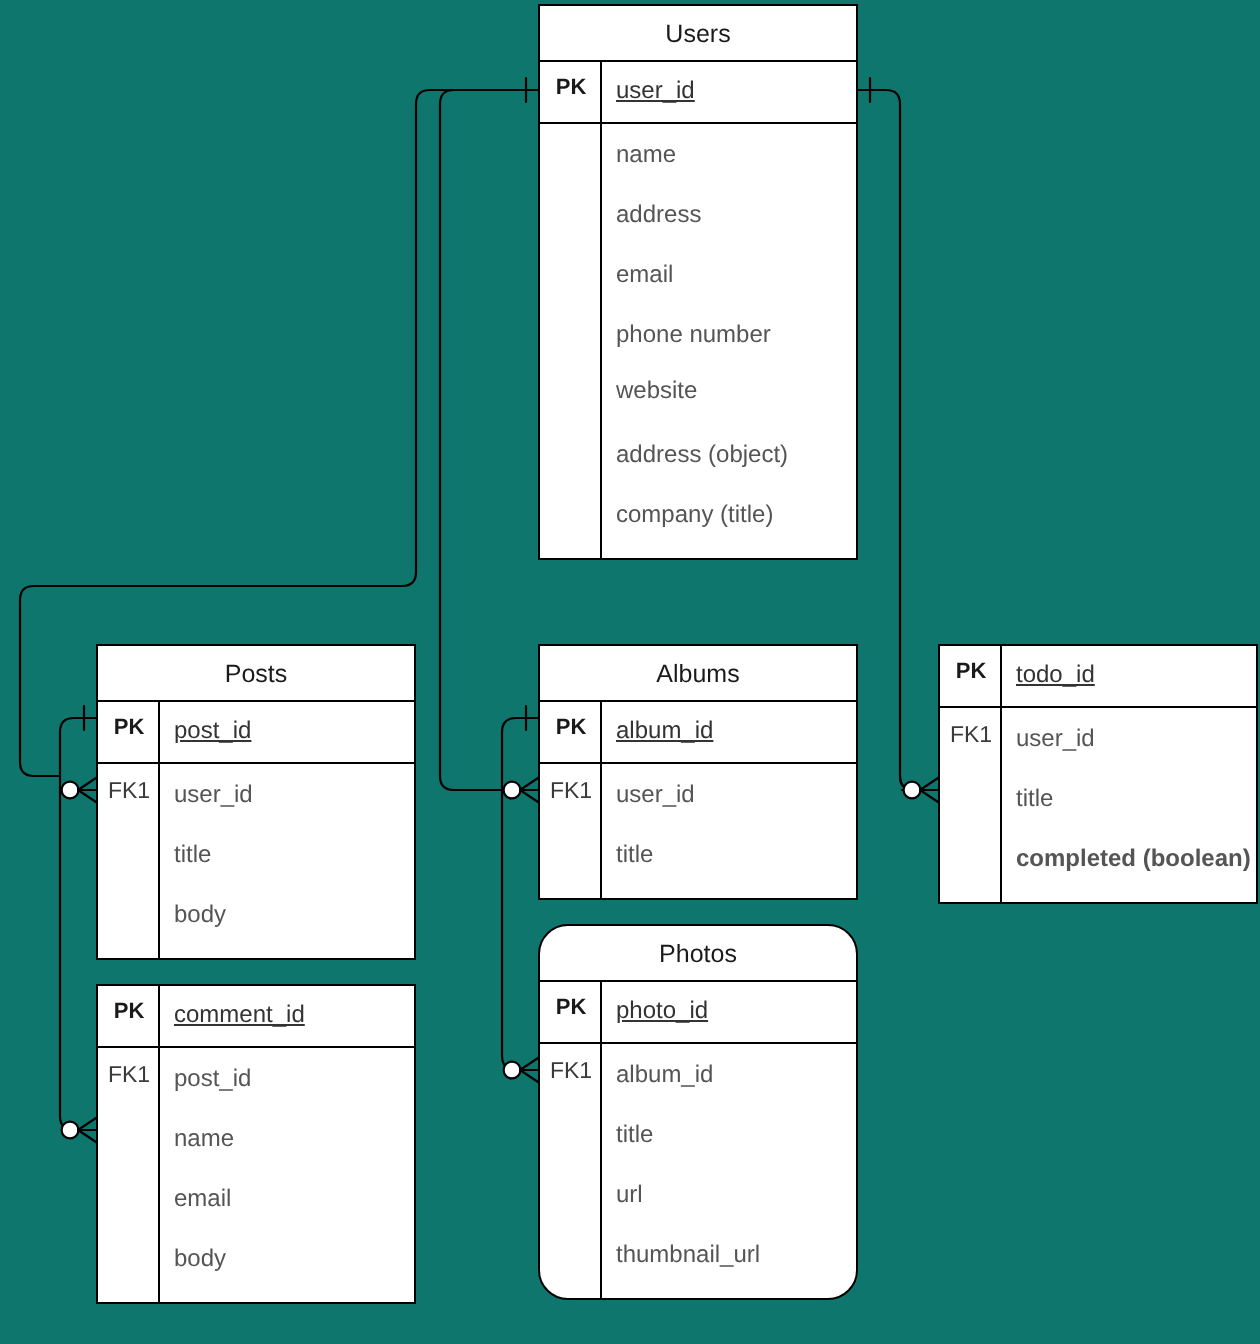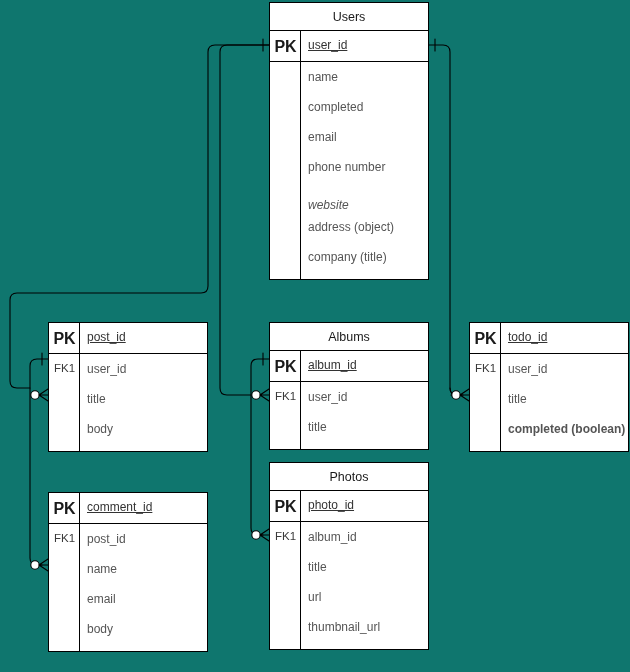--- a/index.html
+++ b/index.html
@@ -59,21 +59,21 @@
     box-sizing: border-box;
   }
   .attrs {
     position: relative;
   }
   .keytag {
     position: absolute;
     left: 0;
     width: 31px;
     text-align: center;
-    font-size: 16px;
+    font-size: 11px;
     font-weight: bold;
     color: #1a1a1a;
     white-space: nowrap;
   }
   .keytag.fk {
     font-weight: normal;
     color: #3a3a3a;
     font-size: 11.5px;
   }
   .fieldname {
@@ -150,30 +150,31 @@
 <div class="entity" style="left: 269px; top: 2px; width: 160px;">
       <div class="ent-title">Users</div>
       <div class="ent-body" style="height: 248px;">
         <div class="keycol"></div>
         <div class="pkrow">
           <span class="keytag">PK</span>
           <span class="fieldname pk">user_id</span>
         </div>
         <div class="attrs" style="height: 217px;">
           <span class="fieldname" style="top: 8px;">name</span>
-          <span class="fieldname" style="top: 38px;">completed</span>
+          <span class="fieldname" style="top: 38px;">address</span>
           <span class="fieldname" style="top: 68px;">email</span>
           <span class="fieldname" style="top: 98px;">phone number</span>
-          <span class="fieldname" style="top: 136px; font-style: italic;">website</span>
+          <span class="fieldname" style="top: 126px;">website</span>
           <span class="fieldname" style="top: 158px;">address (object)</span>
           <span class="fieldname" style="top: 188px;">company (title)</span>
         </div>
       </div>
     </div>
     <div class="entity" style="left: 48px; top: 322px; width: 160px;">
+      <div class="ent-title">Posts</div>
       <div class="ent-body" style="height: 128px;">
         <div class="keycol"></div>
         <div class="pkrow">
           <span class="keytag">PK</span>
           <span class="fieldname pk">post_id</span>
         </div>
         <div class="attrs" style="height: 97px;">
           <span class="keytag fk" style="top: 8px;">FK1</span>
           <span class="fieldname" style="top: 8px;">user_id</span>
           <span class="fieldname" style="top: 38px;">title</span>
@@ -205,21 +206,21 @@
           <span class="keytag">PK</span>
           <span class="fieldname pk">album_id</span>
         </div>
         <div class="attrs" style="height: 67px;">
           <span class="keytag fk" style="top: 8px;">FK1</span>
           <span class="fieldname" style="top: 8px;">user_id</span>
           <span class="fieldname" style="top: 38px;">title</span>
         </div>
       </div>
     </div>
-    <div class="entity" style="left: 269px; top: 462px; width: 160px;">
+    <div class="entity" style="left: 269px; top: 462px; width: 160px; border-radius: 15px;">
       <div class="ent-title">Photos</div>
       <div class="ent-body" style="height: 158px;">
         <div class="keycol"></div>
         <div class="pkrow">
           <span class="keytag">PK</span>
           <span class="fieldname pk">photo_id</span>
         </div>
         <div class="attrs" style="height: 127px;">
           <span class="keytag fk" style="top: 8px;">FK1</span>
           <span class="fieldname" style="top: 8px;">album_id</span>

